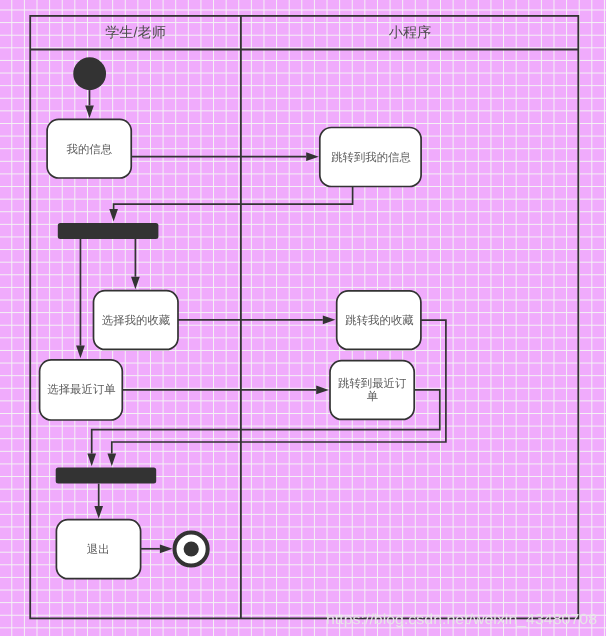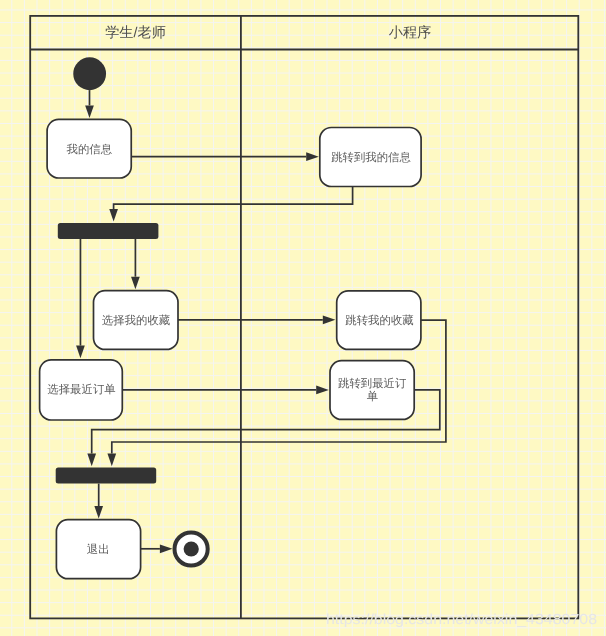--- a/index.html
+++ b/index.html
@@ -1,20 +1,20 @@
 <!DOCTYPE html>
 <html><head>
 <meta charset="utf-8">
 <title>UML Activity Diagram</title>
 <style>
   html,body{margin:0;padding:0;}
   body{width:606px;height:636px;background:#ffffff;overflow:hidden;
        font-family:"Liberation Sans","DejaVu Sans",sans-serif;
        -webkit-font-smoothing:antialiased;text-rendering:geometricPrecision;}
-  #canvas{position:relative;width:606px;height:636px;background:#fef9c3;}
+  #canvas{position:relative;width:606px;height:636px;background:#f0abfc;}
   #grid{position:absolute;left:0;top:0;width:606px;height:636px;
         background-image:
           linear-gradient(to right, #f4f4f4 1.2px, transparent 1.2px),
           linear-gradient(to bottom, #f4f4f4 1.2px, transparent 1.2px);
         background-size:12.61px 12.61px;
         background-position:11.3px 9.5px;}
   svg#dia{position:absolute;left:0;top:0;width:606px;height:636px;}
   .lane-box{fill:none;stroke:#333;stroke-width:1.8;}
   .lane-line{stroke:#333;stroke-width:1.8;}
   .node-box{fill:#fff;stroke:#333;stroke-width:1.7;}

